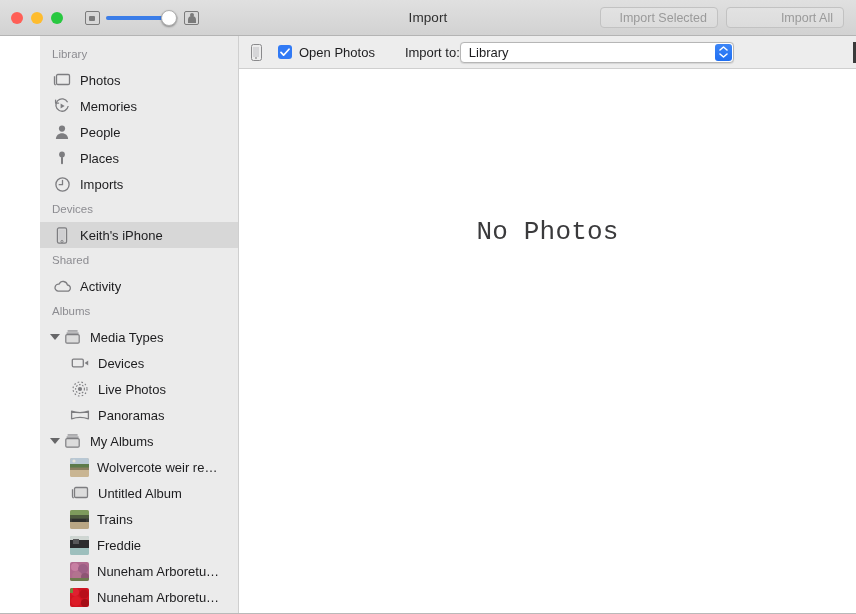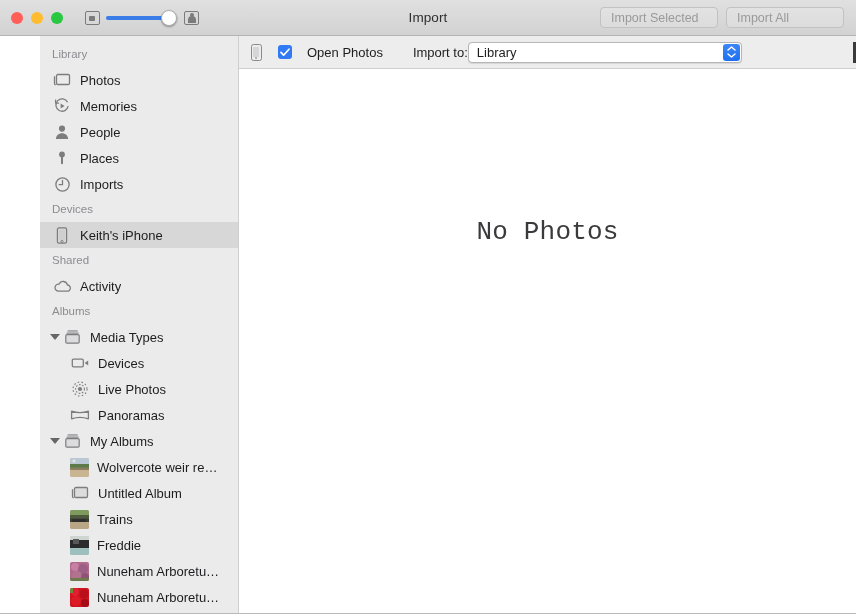--- a/index.html
+++ b/index.html
@@ -130,21 +130,21 @@
   .title-buttons {
     margin-left: auto;
     display: flex;
     gap: 8px;
     margin-right: 12px;
   }
   .tbtn {
     min-width: 118px;
     height: 21px;
     line-height: 21px;
-    text-align: left;
+    text-align: right;
     font-size: 12.5px;
     color: #9a9a9a;
     background: linear-gradient(to bottom, #e2e2e2, #dcdcdc);
     border: 0.5px solid #c2c2c2;
     border-radius: 4px;
     box-sizing: border-box;
     padding: 0 10px;
   }
 
   
@@ -266,21 +266,20 @@
     left: 3.3px; bottom: 0.6px;
     width: 2.2px; height: 2.2px;
     border-radius: 50%;
     border: 0.8px solid #8a8a8c;
     box-sizing: border-box;
   }
   .checkrow {
     display: flex;
     align-items: center;
     margin-right: 30px;
-    gap: 8px;
   }
   .checkbox {
     width: 14px;
     height: 14px;
     border-radius: 3px;
     background: #317af5;
     margin-right: 7px;
     position: relative;
     box-sizing: border-box;
   }

